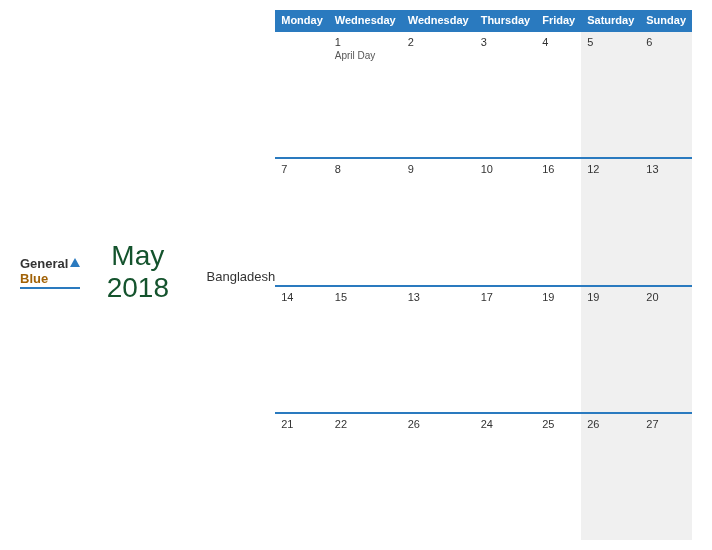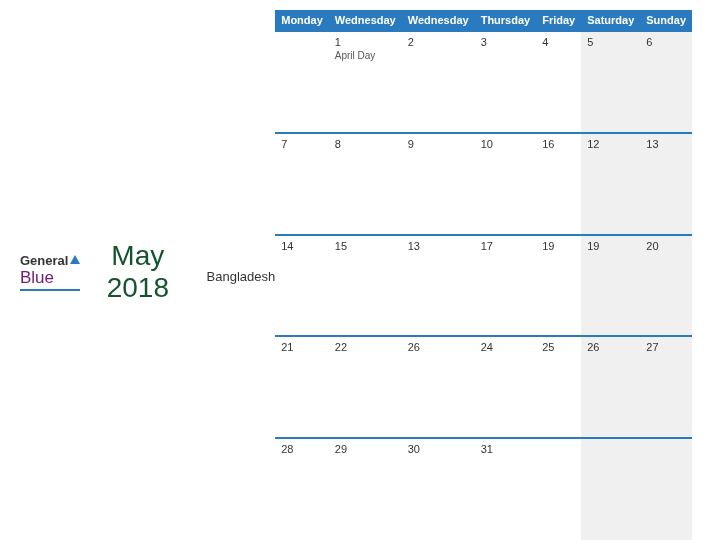--- a/index.html
+++ b/index.html
@@ -123,23 +123,23 @@
       position: relative;
       top: -1px;
     }
 
     .logo-bottom-row {
       display: flex;
       align-items: center;
     }
 
     .logo-blue-text {
-      font-size: 17px;
-      font-weight: normal;
-      color: #701a75;
+      font-size: 13px;
+      font-weight: bold;
+      color: #a16207;
     }
 
     .logo-underline {
       height: 2px;
       background: #2a7abf;
       width: 100%;
       margin-top: 1px;
     }
   </style>
 </head>
@@ -262,32 +262,15 @@
           <td>
             <span class="day-number">25</span>
           </td>
           <td>
             <span class="day-number">26</span>
           </td>
           <td>
             <span class="day-number">27</span>
           </td>
         </tr>
-        <tr>
-          <td>
-            <span class="day-number">28</span>
-          </td>
-          <td>
-            <span class="day-number">29</span>
-          </td>
-          <td>
-            <span class="day-number">30</span>
-          </td>
-          <td>
-            <span class="day-number">31</span>
-          </td>
-          <td></td>
-          <td></td>
-          <td></td>
-        </tr>
       </tbody>
   </table>
 </div>
 
 </body></html>

